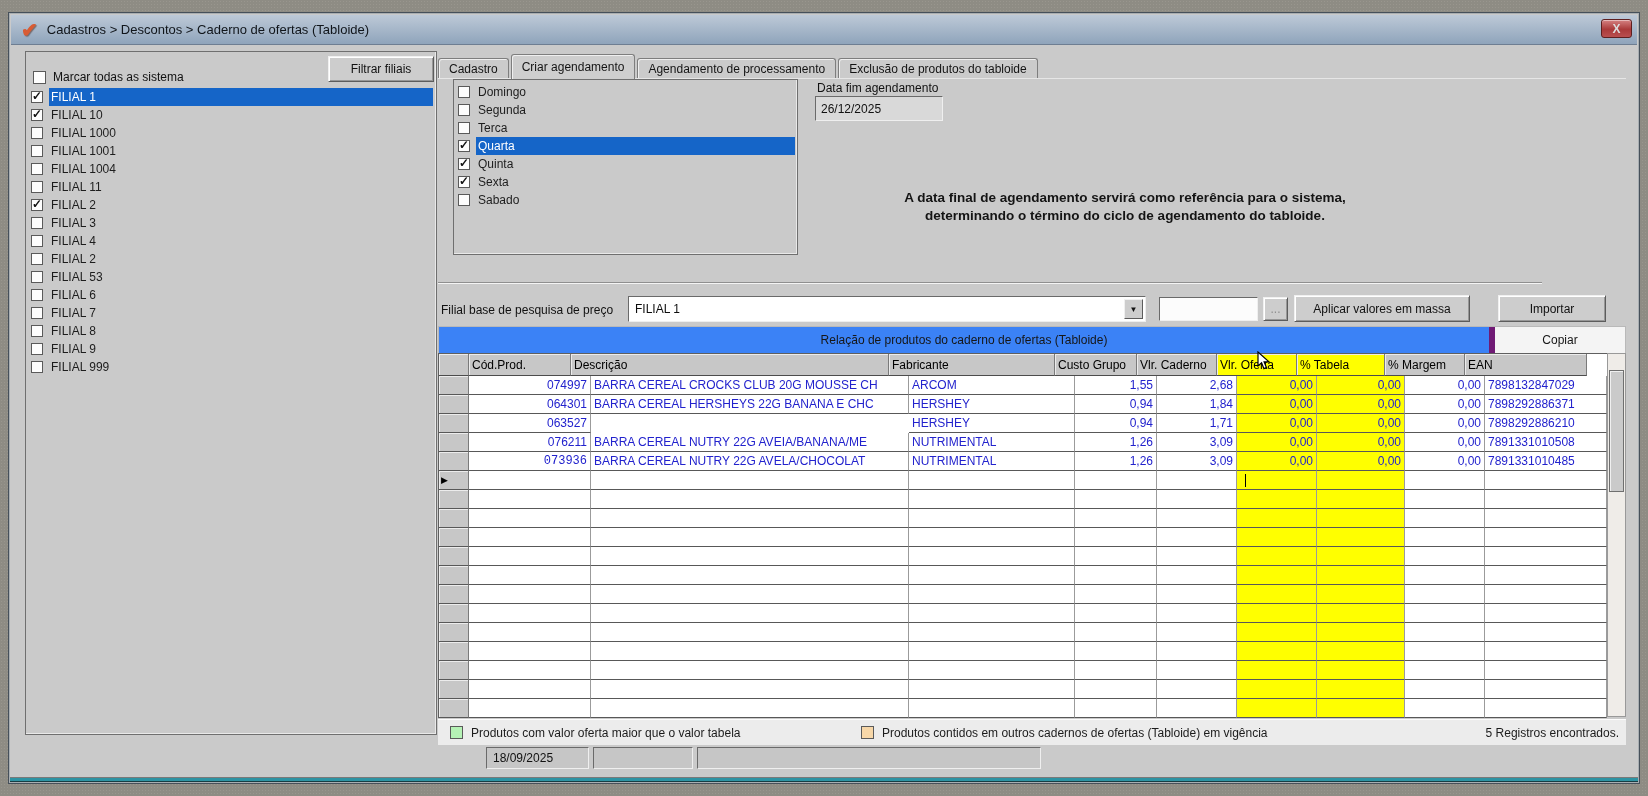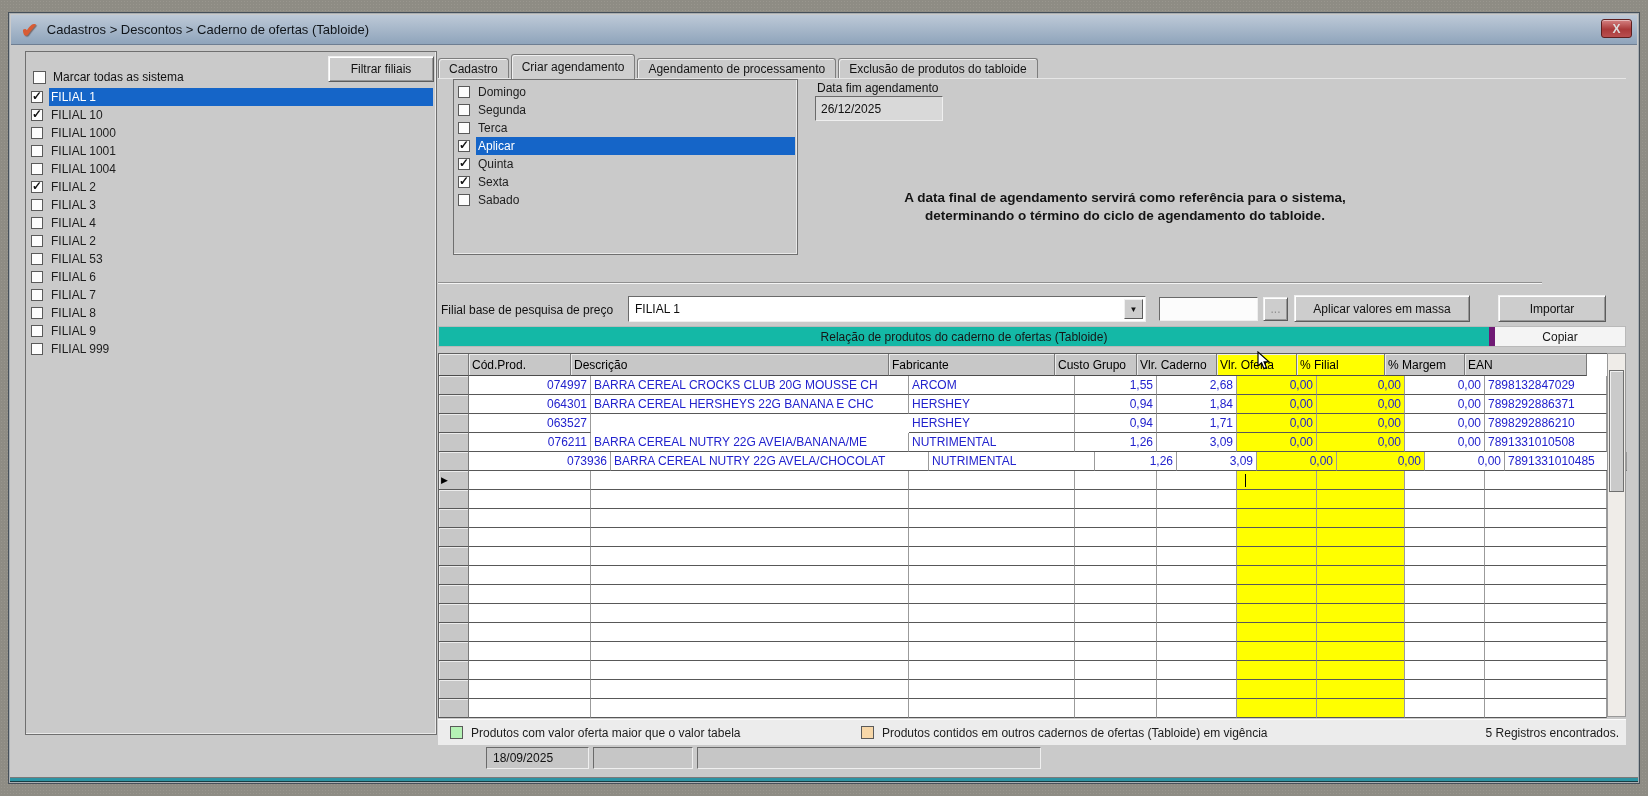--- a/index.html
+++ b/index.html
@@ -61,21 +61,21 @@
   .comboarrow{position:absolute;right:2px;top:2px;bottom:2px;width:19px;background:#cdcdcd;
     border:1px solid;border-color:#f0f0f0 #5c5c5c #5c5c5c #f0f0f0;display:flex;align-items:center;justify-content:center;
     font-size:8px;color:#111}
   .auxin{position:absolute;left:1150px;top:284px;width:99px;height:24px;background:#fcfcfc;
     font:12px "Liberation Sans",sans-serif;padding:0 4px;outline:none}
   .dots{left:1254px;top:284px;width:25px;height:24px;color:#8f8f8f}
   .applybtn{left:1285px;top:282px;width:176px;height:27px}
   .importbtn{left:1489px;top:282px;width:108px;height:27px}
   .importbtn::first-letter{text-decoration:underline}
   
-  .caption{position:absolute;left:429px;top:313px;width:1188px;height:21px;background:#14b8a6;border:1px solid #b9b9b9}
+  .caption{position:absolute;left:429px;top:313px;width:1188px;height:28px;background:#3b82f6;border:1px solid #b9b9b9}
   .captiontext{position:absolute;left:0;top:0;width:1050px;height:100%;display:flex;align-items:center;justify-content:center;color:#161616}
   .copybtn{position:absolute;left:1050px;top:0;right:0;height:100%;border-left:6px solid #701a75;
     display:flex;align-items:center;justify-content:center;background:#f4f4f4;color:#161616}
   
   .grid{position:absolute;left:429px;top:340px;width:1169px;border-top:1px solid #5f5f5f;border-left:1px solid #5f5f5f;background:#fff}
   .ghead{display:flex;height:22px}
   .grow{display:flex;height:19px}
   .gc{flex:none;border-right:1px solid #9b9b9b;border-bottom:1px solid #585858;overflow:hidden;white-space:nowrap;
     display:flex;align-items:center;padding:0 3px;background:#fff;color:#2222cd;position:relative}
   .ghead .gc{background:#c7c7c7;color:#000;border-right:1px solid #7a7a7a;border-bottom:1px solid #4c4c4c;
@@ -143,20 +143,24 @@
   </div>
           <div class="citem">
     <span class="cb"></span>
     <span class="lbl">FILIAL 1001</span>
   </div>
           <div class="citem">
     <span class="cb"></span>
     <span class="lbl">FILIAL 1004</span>
   </div>
           <div class="citem">
+    <span class="cb"></span>
+    <span class="lbl">FILIAL 11</span>
+  </div>
+          <div class="citem">
     <span class="cb checked"></span>
     <span class="lbl">FILIAL 2</span>
   </div>
           <div class="citem">
     <span class="cb"></span>
     <span class="lbl">FILIAL 3</span>
   </div>
           <div class="citem">
     <span class="cb"></span>
     <span class="lbl">FILIAL 4</span>
@@ -217,21 +221,21 @@
           <div class="citem">
     <span class="cb"></span>
     <span class="lbl">Segunda</span>
   </div>
           <div class="citem">
     <span class="cb"></span>
     <span class="lbl">Terca</span>
   </div>
           <div class="citem selected">
     <span class="cb checked"></span>
-    <span class="lbl">Aplicar</span>
+    <span class="lbl">Quarta</span>
   </div>
           <div class="citem">
     <span class="cb checked"></span>
     <span class="lbl">Quinta</span>
   </div>
           <div class="citem">
     <span class="cb checked"></span>
     <span class="lbl">Sexta</span>
   </div>
           <div class="citem">
@@ -268,21 +272,21 @@
 
     <div class="grid">
         <div class="ghead">
           <div class="gc selcol" style="width: 30px;"></div>
           <div class="gc" style="width: 102px;">Cód.Prod.</div>
           <div class="gc" style="width: 318px;">Descrição</div>
           <div class="gc" style="width: 166px;">Fabricante</div>
           <div class="gc" style="width: 82px;">Custo Grupo</div>
           <div class="gc" style="width: 80px;">Vlr. Caderno</div>
           <div class="gc y" style="width: 80px;">Vlr. Oferta</div>
-          <div class="gc y" style="width: 88px;">% Filial</div>
+          <div class="gc y" style="width: 88px;">% Tabela</div>
           <div class="gc" style="width: 80px;">% Margem</div>
           <div class="gc" style="width: 122px;">EAN</div>
         </div>
         <div class="grow">
           <div class="gc selcol" style="width: 30px;"></div>
           <div class="gc r" style="width: 122px;">074997</div>
           <div class="gc l" style="width: 318px;">BARRA CEREAL CROCKS CLUB 20G MOUSSE CH</div>
           <div class="gc l" style="width: 166px;">ARCOM</div>
           <div class="gc r" style="width: 82px;">1,55</div>
           <div class="gc r" style="width: 80px;">2,68</div>
@@ -322,21 +326,21 @@
           <div class="gc l" style="width: 166px;">NUTRIMENTAL</div>
           <div class="gc r" style="width: 82px;">1,26</div>
           <div class="gc r" style="width: 80px;">3,09</div>
           <div class="gc r y" style="width: 80px;">0,00</div>
           <div class="gc r y" style="width: 88px;">0,00</div>
           <div class="gc r" style="width: 80px;">0,00</div>
           <div class="gc l" style="width: 122px;">7891331010508</div>
         </div>
         <div class="grow">
           <div class="gc selcol" style="width: 30px;"></div>
-          <div class="gc r" style="width: 142px;">073936</div>
+          <div class="gc r" style="width: 122px; font-family: Liberation Mono, monospace;">073936</div>
           <div class="gc l" style="width: 318px;">BARRA CEREAL NUTRY 22G AVELA/CHOCOLAT</div>
           <div class="gc l" style="width: 166px;">NUTRIMENTAL</div>
           <div class="gc r" style="width: 82px;">1,26</div>
           <div class="gc r" style="width: 80px;">3,09</div>
           <div class="gc r y" style="width: 80px;">0,00</div>
           <div class="gc r y" style="width: 88px;">0,00</div>
           <div class="gc r" style="width: 80px;">0,00</div>
           <div class="gc l" style="width: 122px;">7891331010485</div>
         </div>
         <div class="grow">

